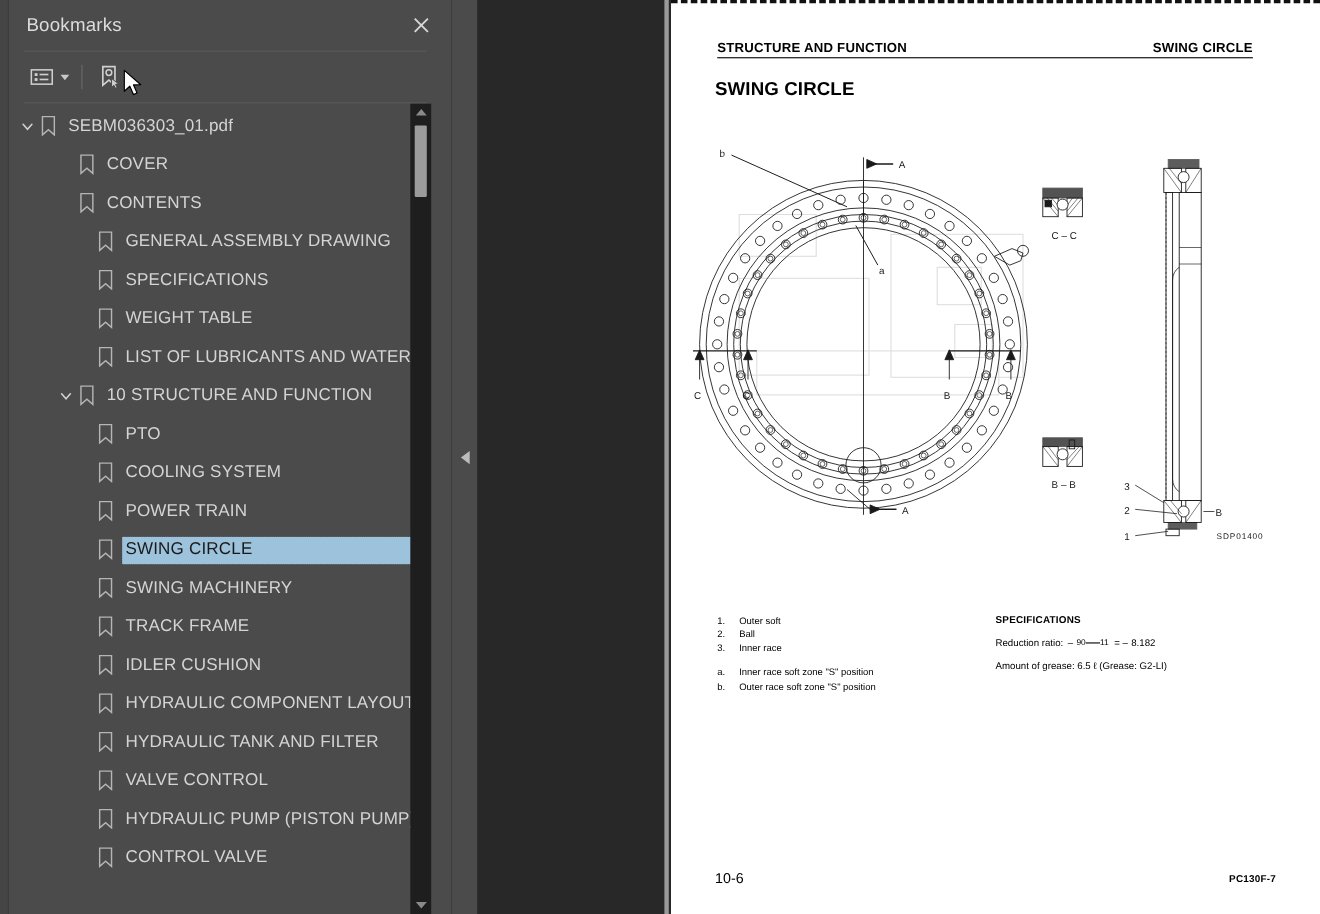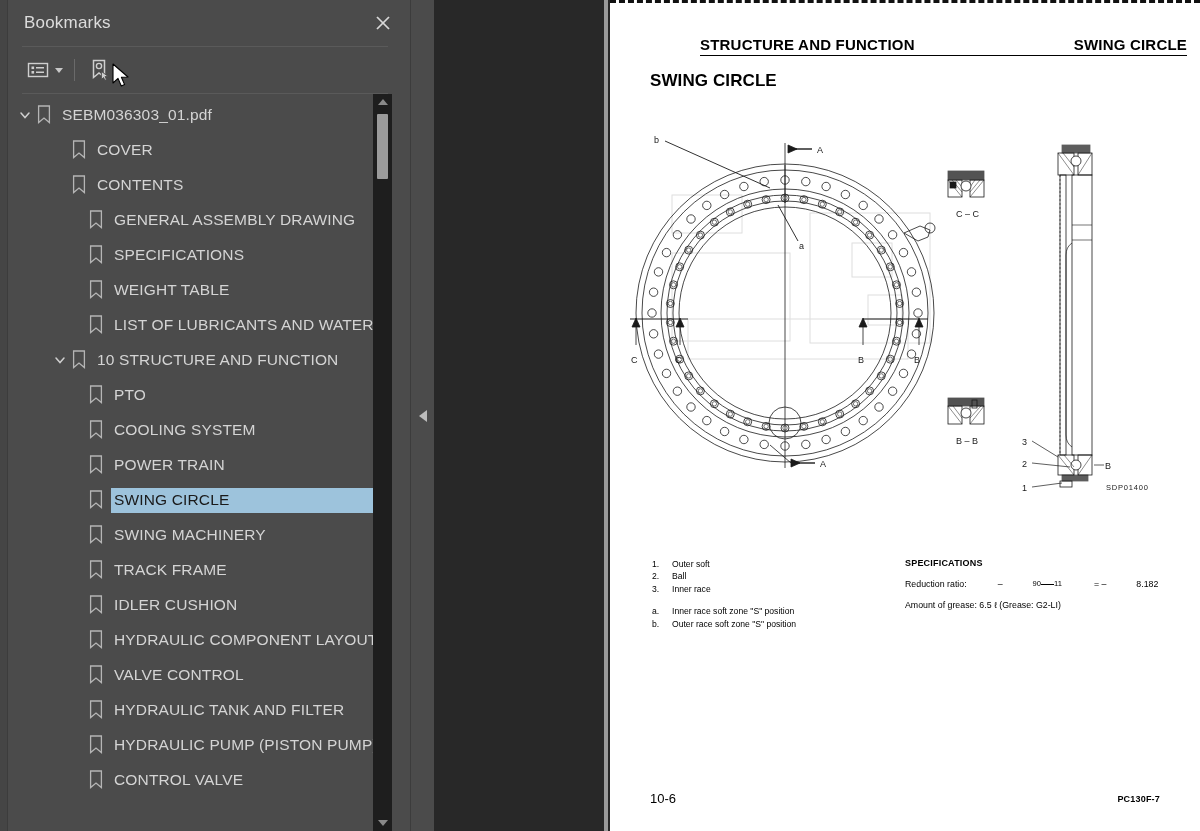--- a/index.html
+++ b/index.html
@@ -192,40 +192,40 @@
     position: absolute;
     font-family: "Liberation Sans", sans-serif;
     color: #000;
   }
 
   #doc-header {
     left: 42px; top: 33px; width: 487px;
     border-bottom: 1.3px solid #000;
     padding-bottom: 2px;
     display: flex; justify-content: space-between;
-    font-size: 15px; font-weight: bold; letter-spacing: .2px; margin-left: 48px;
+    font-size: 12px; font-weight: bold; letter-spacing: .2px;
   }
   #doc-title {
     left: 40px; top: 68px;
     font-size: 17px; font-weight: bold; letter-spacing: .1px;
   }
 
   
   #drawing { position: absolute; left: 0; top: 120px; width: 590px; height: 380px; }
 
   
   #legend { left: 42px; top: 555px; font-size: 8.6px; line-height: 12.4px; }
   #legend table { border-collapse: collapse; }
   #legend td { padding: 0; vertical-align: top; font-size: 8.6px; }
   #legend td.num { width: 20px; }
   .legend-gap { height: 10px; }
 
   #specs { left: 295px; top: 555px; font-size: 8.8px; }
   #specs-title { font-weight: bold; font-size: 9px; letter-spacing: .2px; }
-  .spec-line { margin-top: 11px; display: flex; align-items: center; white-space: nowrap; gap: 27px; }
+  .spec-line { margin-top: 11px; display: flex; align-items: center; white-space: nowrap; }
   .frac {
     display: inline-flex; align-items: center;
     margin: 0 3px; line-height: 1;
     vertical-align: middle;
   }
   .frac .num { font-size: 7.6px; }
   .frac .bar { width: 13px; height: 1px; background: #000; margin: 1px 0; }
   .frac .den { font-size: 7.6px; }
 
   #footer-left { left: 40px; top: 788px; font-size: 13px; }
@@ -431,30 +431,30 @@
             </span>
             <span class="row-label">HYDRAULIC COMPONENT LAYOUT</span>
           </div>
           <div class="tree-row depth-2">
             <span class="twisty empty"></span>
             <span class="bm-ico">
               <svg width="14" height="19" viewBox="0 0 14 19">
                 <path d="M1.6 1 h10.8 v16.6 l-5.4 -4.6 l-5.4 4.6 z" fill="none" stroke="#b5b5b5" stroke-width="1.3"></path>
               </svg>
             </span>
+            <span class="row-label">HYDRAULIC TANK AND FILTER</span>
+          </div>
+          <div class="tree-row depth-2">
+            <span class="twisty empty"></span>
+            <span class="bm-ico">
+              <svg width="14" height="19" viewBox="0 0 14 19">
+                <path d="M1.6 1 h10.8 v16.6 l-5.4 -4.6 l-5.4 4.6 z" fill="none" stroke="#b5b5b5" stroke-width="1.3"></path>
+              </svg>
+            </span>
             <span class="row-label">VALVE CONTROL</span>
-          </div>
-          <div class="tree-row depth-2">
-            <span class="twisty empty"></span>
-            <span class="bm-ico">
-              <svg width="14" height="19" viewBox="0 0 14 19">
-                <path d="M1.6 1 h10.8 v16.6 l-5.4 -4.6 l-5.4 4.6 z" fill="none" stroke="#b5b5b5" stroke-width="1.3"></path>
-              </svg>
-            </span>
-            <span class="row-label">HYDRAULIC TANK AND FILTER</span>
           </div>
           <div class="tree-row depth-2">
             <span class="twisty empty"></span>
             <span class="bm-ico">
               <svg width="14" height="19" viewBox="0 0 14 19">
                 <path d="M1.6 1 h10.8 v16.6 l-5.4 -4.6 l-5.4 4.6 z" fill="none" stroke="#b5b5b5" stroke-width="1.3"></path>
               </svg>
             </span>
             <span class="row-label">HYDRAULIC PUMP (PISTON PUMP)</span>
           </div>

